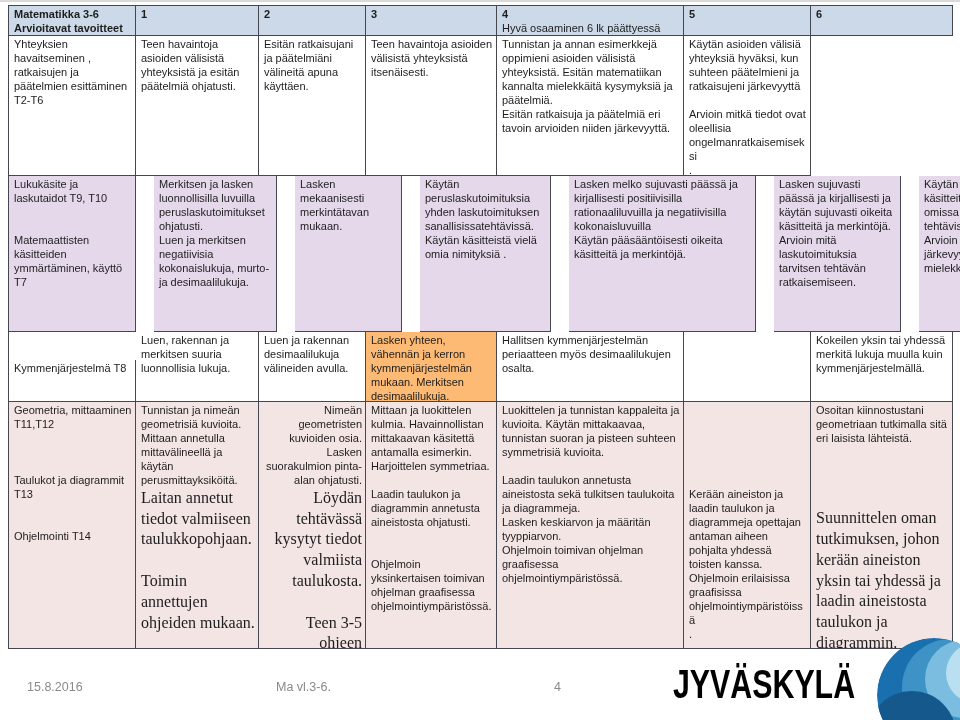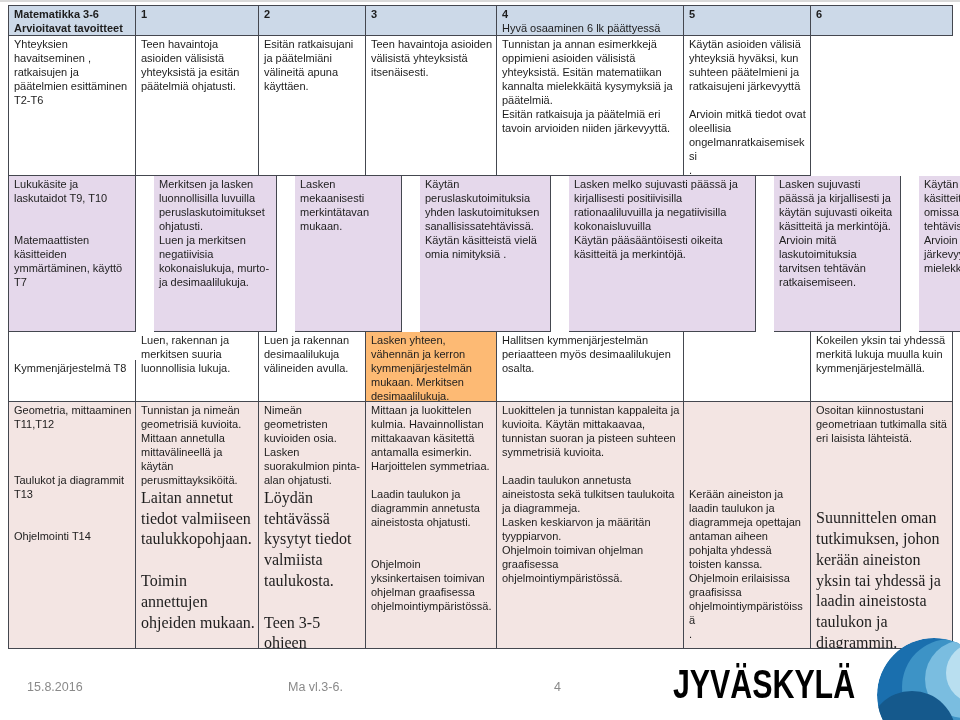--- a/index.html
+++ b/index.html
@@ -17,21 +17,21 @@
   .tcell{
     box-sizing:border-box;flex:0 0 auto;overflow:hidden;
     border-right:1px solid var(--bc,#44474f);border-bottom:1px solid var(--bc,#44474f);
     padding:2px 3px 2px 5px;font-size:11px;line-height:1.27;
   }
   .run{white-space:pre-line;overflow-wrap:break-word;}
   .run.serif{font-family:"Liberation Serif",serif;font-size:16px;line-height:1.3;}
   .run.bold{font-weight:700;}
   .footer-item{position:absolute;top:680px;font-size:12.5px;color:#8a8a8a;}
   .footer-date{left:27px;}
-  .footer-course{left:288px;}
+  .footer-course{left:276px;}
   .footer-page{left:554px;}
   .logo-text{
     position:absolute;right:105px;top:664px;font-size:41px;font-weight:700;color:#000;
     transform:scaleX(0.74);transform-origin:100% 50%;line-height:1;white-space:nowrap;
   }
   .logo-blob{position:absolute;left:872px;top:637px;width:88px;height:83px;}
 </style>
 </head>
 <body>
 
@@ -149,21 +149,21 @@
 
 
 Ohjelmointi T14</div>
         </div>
         <div class="tcell" style="width: 123px; background: rgb(243, 229, 227);">
           <div class="run">Tunnistan ja nimeän geometrisiä kuvioita. Mittaan annetulla mittavälineellä ja käytän perusmittayksiköitä.</div>
           <div class="run serif">Laitan annetut tiedot valmiiseen taulukkopohjaan.
 
 Toimin annettujen ohjeiden mukaan.</div>
         </div>
-        <div class="tcell" style="width: 107px; background: rgb(243, 229, 227);">
+        <div class="tcell" style="width: 107px; background: rgb(243, 229, 227); text-align: right;">
           <div class="run">Nimeän geometristen kuvioiden osia.
 Lasken suorakulmion pinta-alan ohjatusti.</div>
           <div class="run serif">Löydän tehtävässä kysytyt tiedot valmiista taulukosta.
 
 Teen 3-5 ohjeen toimintaohjeen.</div>
         </div>
         <div class="tcell" style="width: 131px; background: rgb(243, 229, 227);">
           <div class="run">Mittaan ja luokittelen kulmia. Havainnollistan mittakaavan käsitettä antamalla esimerkin. Harjoittelen symmetriaa.
 
 Laadin taulukon ja diagrammin annetusta aineistosta ohjatusti.

